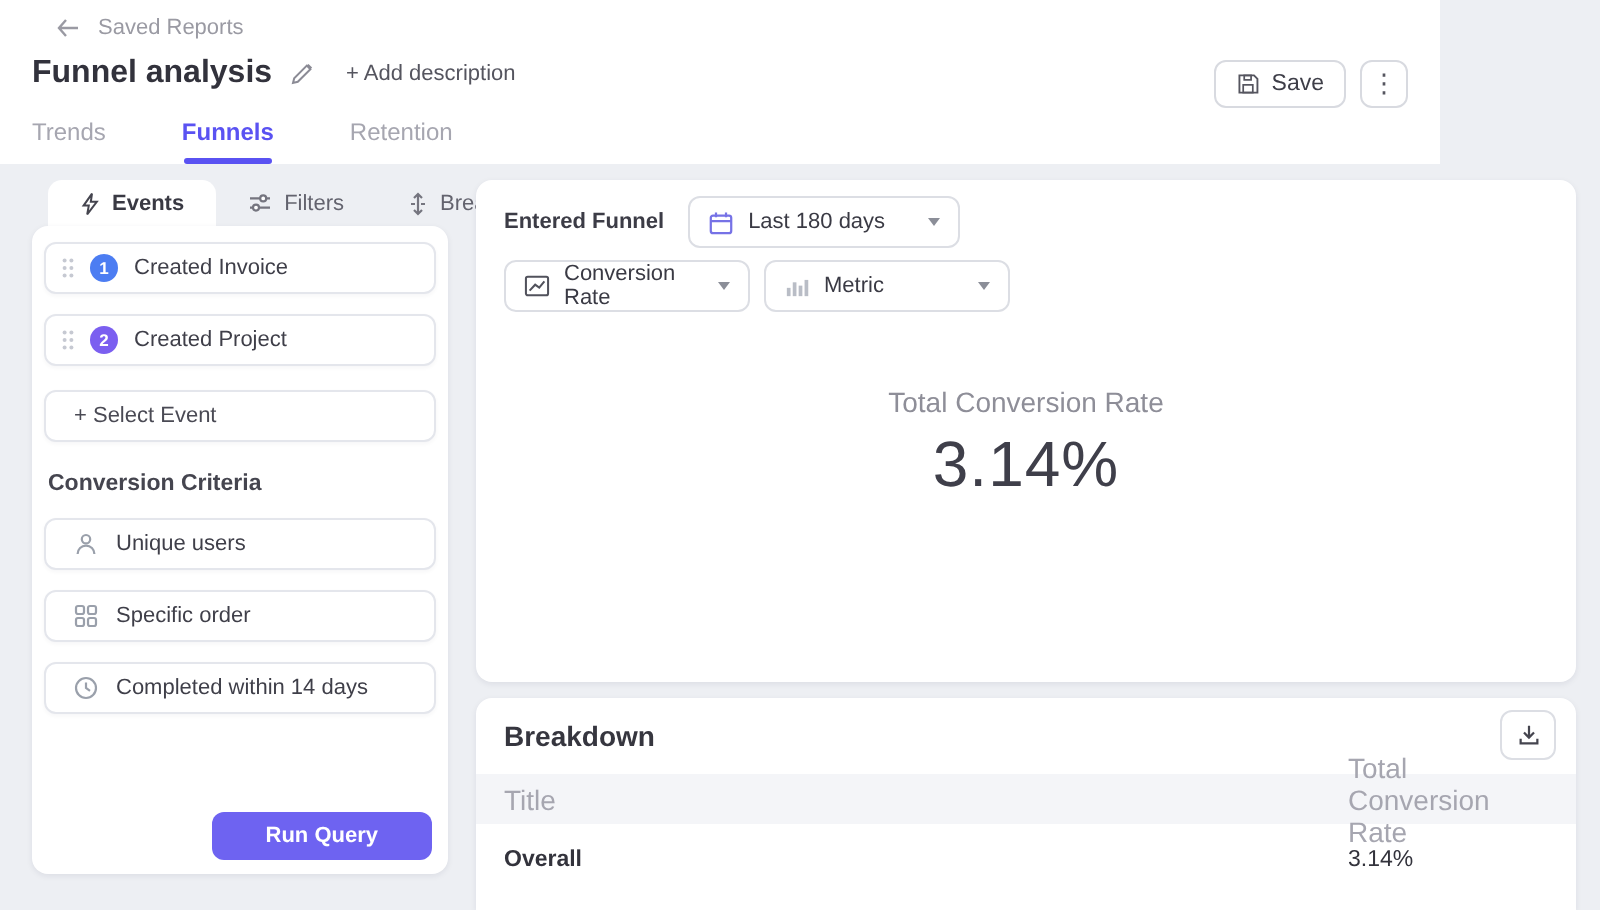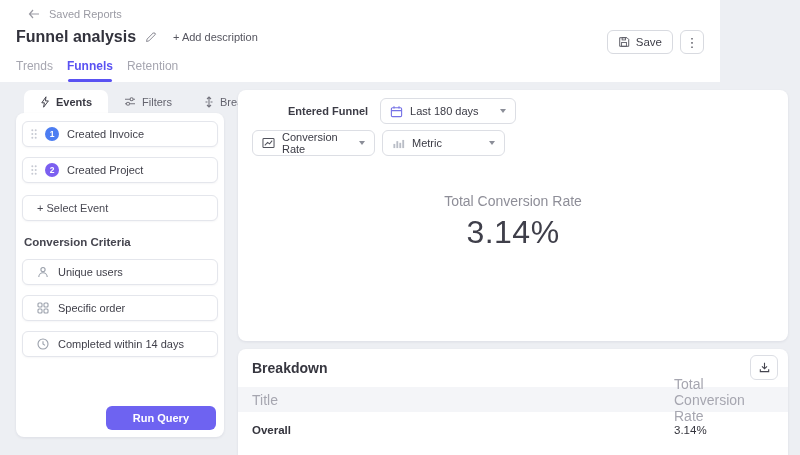--- a/index.html
+++ b/index.html
@@ -14,21 +14,21 @@
   svg { display:block; }
 
   
   .header { position:absolute; top:0; left:0; width:720px; height:82px; background:#fff; }
   .saved-reports { position:absolute; top:8px; left:28px; display:flex; align-items:center; gap:9px;
     font-size:11px; color:#9a9aa3; cursor:pointer; }
   .title-row { position:absolute; top:28px; left:16px; display:flex; align-items:center; }
   .page-title { font-size:16px; font-weight:700; color:#32323c; }
   .edit-ic { margin-left:9px; }
   .add-desc { margin-left:16px; font-size:11px; color:#55555f; }
-  .nav-tabs { position:absolute; left:16px; top:59px; display:flex; gap:14px; font-size:12px; }
+  .nav-tabs { position:absolute; left:16px; top:59px; display:flex; gap:38px; font-size:12px; }
   .nav-tab { color:#a6a6b0; padding-bottom:9px; position:relative; cursor:pointer; }
   .nav-tab.active { color:#5a52f2; font-weight:700; }
   .nav-tab.active::after { content:""; position:absolute; left:1px; right:1px; bottom:0;
     height:3px; border-radius:2px; background:#5a52f2; }
   .header-actions { position:absolute; top:30px; right:16px; display:flex; gap:7px; }
   .btn-outline { display:flex; align-items:center; gap:6px; height:24px; padding:0 10px;
     border:1px solid #d8dae0; border-radius:6px; background:#fff; font-size:11.5px; color:#3e3e48;
     font-family:inherit; cursor:pointer; }
   .kebab-btn { width:24px; padding:0; justify-content:center; font-size:13px; color:#55555f; }
 
@@ -51,21 +51,21 @@
   .criteria-heading { font-size:11.5px; font-weight:700; color:#45454f; margin:15px 2px 11px; }
   .crit-card { gap:9px; padding-left:14px; margin-bottom:10px; }
   .run-query { position:absolute; right:8px; bottom:7px; height:24px; padding:0 27px;
     background:#6e63f1; color:#fff; font-size:11px; font-weight:700; border:none; border-radius:6px;
     font-family:Liberation Sans, sans-serif; cursor:pointer; }
 
   
   .chart-panel { position:absolute; left:238px; top:90px; width:550px; height:251px;
     background:#fff; border-radius:8px; box-shadow:0 1px 3px rgba(25,25,60,.08); }
   .controls { padding:8px 14px 0; }
-  .crow1 { display:flex; align-items:center; gap:12px; height:26px; margin-bottom:6px;margin-left:36px; }
+  .crow1 { display:flex; align-items:center; gap:12px; height:26px; margin-bottom:6px; }
   .funnel-label { font-size:11px; font-weight:600; color:#3c3c46; }
   .dropdown { display:flex; align-items:center; height:26px; border:1px solid #dcdee4;
     border-radius:6px; padding:0 9px; gap:7px; font-size:11px; color:#3a3a44; background:#fff;
     cursor:pointer; }
   .caret { width:0; height:0; border-left:3.5px solid transparent; border-right:3.5px solid transparent;
     border-top:4.5px solid #8b8e98; margin-left:14px; flex:none; }
   .crow2 { display:flex; gap:7px; }
   .crow2 .dropdown { width:123px; }
   .crow2 .caret { margin-left:auto; }
   .kpi { position:absolute; left:0; right:0; top:103px; text-align:center; }

